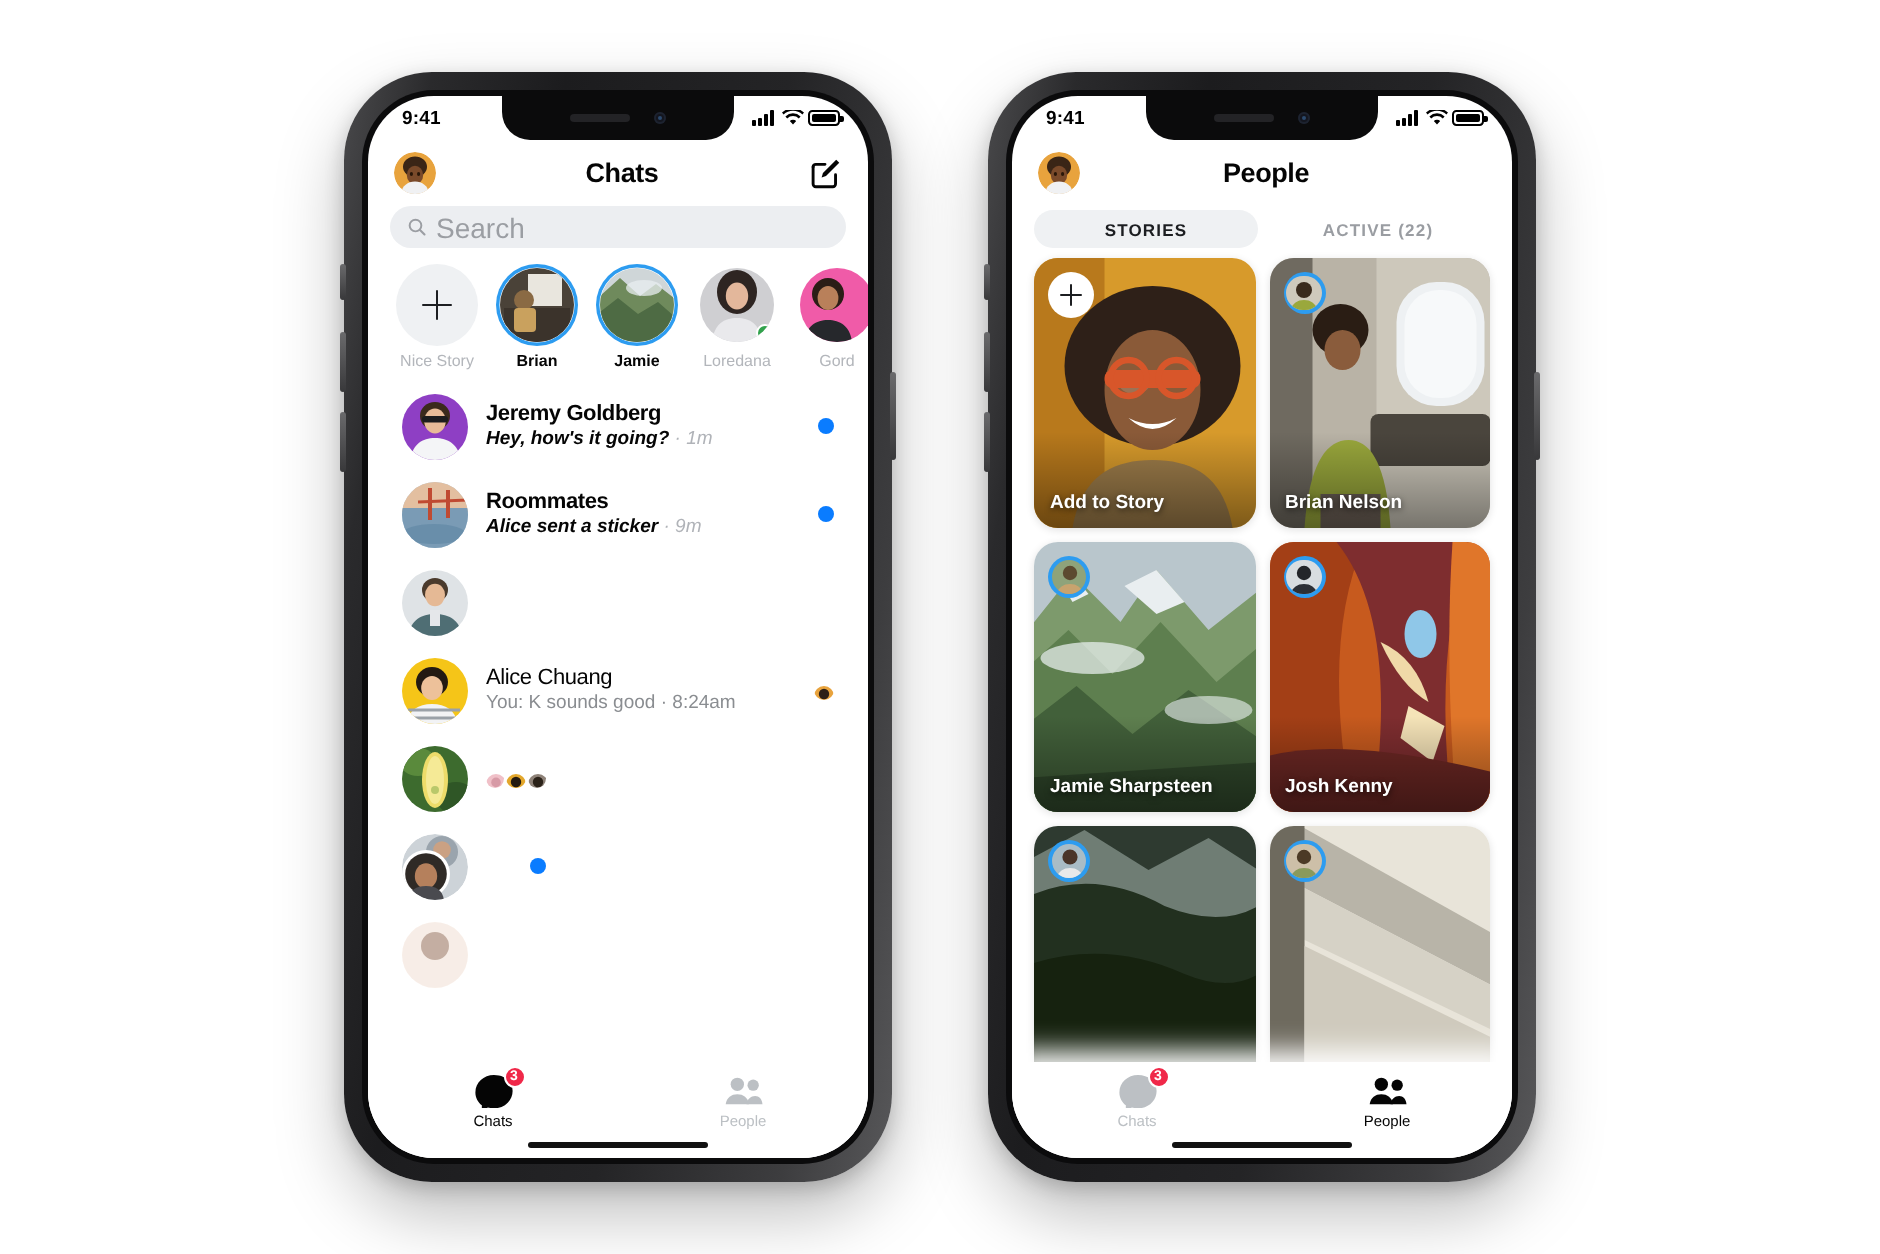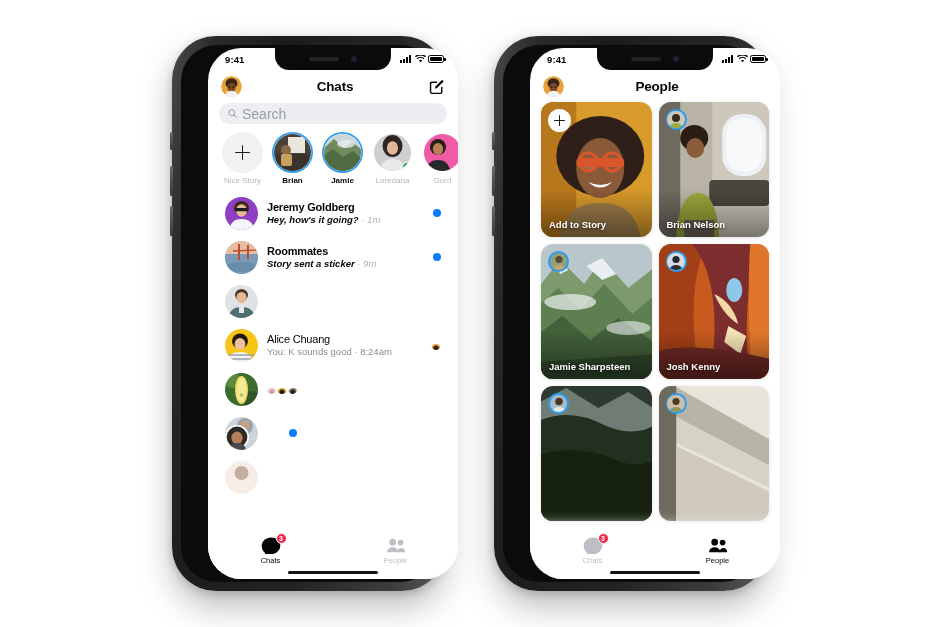--- a/index.html
+++ b/index.html
@@ -27,21 +27,20 @@
     border-radius: 36px;
     background: #0b0b0c;
     padding: 3px;
   }
   .screen {
     position: relative;
     width: 100%; height: 100%;
     border-radius: 33px;
     background: #ffffff;
     overflow: hidden;
-    margin-left: 24px;
   }
   
   .btn-sil { position:absolute; left:-2px; width:3px; height:18px; border-radius:2px;
              background: linear-gradient(180deg,#6a6a6c,#38383a); }
   .btn-vol { position:absolute; left:-2px; width:3px; height:30px; border-radius:2px;
              background: linear-gradient(180deg,#6a6a6c,#38383a); }
   .btn-pwr { position:absolute; right:-2px; width:3px; height:44px; border-radius:2px;
              background: linear-gradient(180deg,#6a6a6c,#38383a); }
 
   
@@ -336,21 +335,21 @@
                 <rect y="13" width="33" height="20" fill="#7a9bb5"></rect>
                 <rect x="13" y="3" width="2" height="16" fill="#c04a32"></rect>
                 <rect x="22" y="4" width="2" height="14" fill="#c04a32"></rect>
                 <path d="M8 10 L33 9" stroke="#c04a32" stroke-width="1.4"></path>
                 <ellipse cx="16" cy="26" rx="16" ry="5" fill="#5d85a3" opacity=".6"></ellipse>
               </svg>
             </div>
             <div class="chat-mid">
               <div class="chat-name unread">Roommates</div>
               <div class="chat-prev unread">
-                <span>Story sent a sticker</span>
+                <span>Alice sent a sticker</span>
                 <span class="time"> · </span><span class="time">9m</span>
               </div>
             </div>
             <div class="chat-right">
               <div class="unread-dot"></div>
             </div>
           </div>
 
           <div class="chatrow">
             <div class="chat-av">
@@ -533,20 +532,24 @@
               <ellipse cx="10.5" cy="11.5" rx="4.1" ry="4.6" fill="#7a4a2a"></ellipse>
               <ellipse cx="10.5" cy="20" rx="6.6" ry="5.2" fill="#f0f1f3"></ellipse>
               <ellipse cx="8.7" cy="11" rx=".8" ry="1" fill="#2a1708"></ellipse>
               <ellipse cx="12.3" cy="11" rx=".8" ry="1" fill="#2a1708"></ellipse>
             </svg>
           </div>
           <div class="nav-title">People</div>
           <div style="width:17px"></div>
         </div>
 
+        <div class="segwrap">
+          <div class="seg active">STORIES</div>
+          <div class="seg">ACTIVE (22)</div>
+        </div>
 
         <div class="grid">
 
           <div class="card">
             <div class="scene">
               <svg width="100%" height="100%" viewBox="0 0 120 135" preserveAspectRatio="xMidYMid slice">
                 <rect width="120" height="135" fill="#d79a2b"></rect>
                 <rect x="0" y="0" width="40" height="135" fill="#b8791c"></rect>
                 <ellipse cx="64" cy="54" rx="44" ry="40" fill="#2e2018"></ellipse>
                 <ellipse cx="64" cy="66" rx="24" ry="30" fill="#8a5a38"></ellipse>

